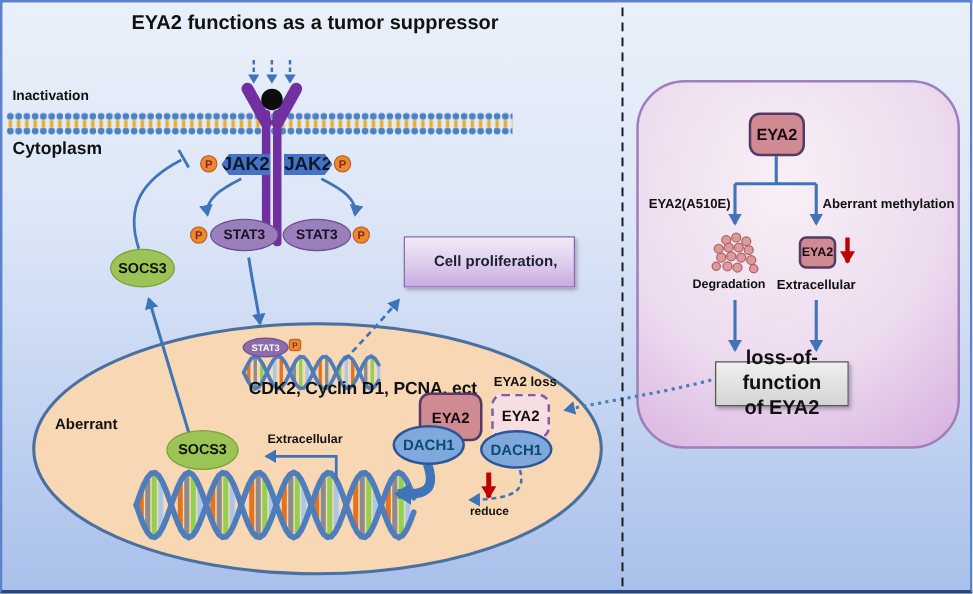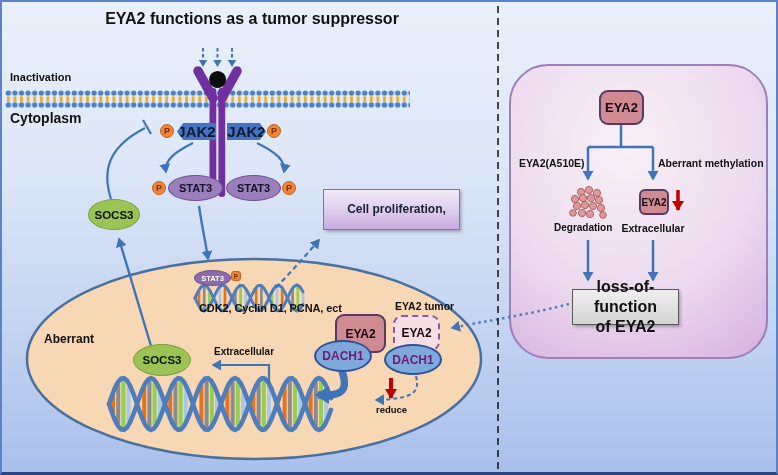--- a/index.html
+++ b/index.html
@@ -16,21 +16,21 @@
   .ellipse{border-radius:50%;}
   .jak2{background:#4472c4;color:#10182b;font-size:15px;}
   .jak2.left{clip-path:polygon(0 50%,16% 0,100% 0,100% 100%,16% 100%);}
   .jak2.right{clip-path:polygon(0 0,84% 0,100% 50%,84% 100%,0 100%);}
   .stat3{background:#9a7fba;border:1.5px solid #6d4f94;color:#161229;font-size:11px;}
   .socs3{background:#9cc355;border:1.5px solid #7aa23a;color:#0c1405;font-size:11.5px;}
   .pbadge{background:#ee8633;border:1px solid #c2621d;border-radius:50%;
           color:#7e2b17;font-size:9px;}
   .eya2box{background:#cf8a92;border:2px solid #543a66;border-radius:9px;color:#160a10;font-size:12px;}
   .eya2dash{background:#f6dee3;border:2px dashed #7e5fa3;border-radius:9px;color:#160a10;font-size:12px;}
-  .dach1{background:#7fa8dc;border:2px solid #2f5496;color:#701a75;font-size:12px;}
+  .dach1{background:#7fa8dc;border:2px solid #2f5496;color:#0c4a6e;font-size:12px;}
   .outcome{background:linear-gradient(180deg,#f1eaf7 0%,#ddccec 55%,#c7abde 100%);
            border:1.5px solid #8e6bb0;box-shadow:1.5px 2px 3px rgba(60,50,90,.35);
            color:#1a1f38;font-size:12px;line-height:1.3;text-align:center;
            display:flex;flex-direction:column;align-items:center;justify-content:center;font-weight:bold;}
   .lossbox{background:linear-gradient(180deg,#efefef 0%,#d4d4d4 100%);
            border:1.5px solid #575757;box-shadow:1.5px 2px 3px rgba(40,40,60,.35);
            color:#101010;font-size:16px;line-height:1.25;text-align:center;
            display:flex;flex-direction:column;align-items:center;justify-content:center;font-weight:bold;}
 </style>
 </head>
@@ -201,26 +201,26 @@
   <div class="shape pbadge" style="left:280px;top:179px;width:14px;height:14px;">P</div>
 
   <div class="shape socs3 ellipse" style="left:86px;top:197px;width:52px;height:31px;">SOCS3</div>
 
   <div class="shape outcome" style="left:321px;top:187px;width:137px;height:41px;padding-left:10px;">
     <div>Cell proliferation,</div>
   </div>
 
   <div class="shape ellipse" style="left:192px;top:268px;width:37px;height:16px;background:#8a6cab;border:1px solid #6d4f94;color:#fff;font-size:7.5px;font-weight:bold;">STAT3</div>
   <div class="shape pbadge" style="left:229px;top:269px;width:10px;height:10px;border-radius:3px;font-size:6.5px;">P</div>
-  <div class="lbl" style="left:197px;top:300px;font-size:11px;letter-spacing:-0.1px;">CDK2, Cyclin D1, PCNA, ect</div>
+  <div class="lbl" style="left:197px;top:300px;font-size:14px;letter-spacing:-0.1px;">CDK2, Cyclin D1, PCNA, ect</div>
 
   <div class="shape socs3 ellipse" style="left:131px;top:342px;width:58px;height:32px;">SOCS3</div>
   <div class="lbl" style="left:212px;top:344px;font-size:10px;">Extracellular</div>
 
-  <div class="lbl" style="left:393px;top:298px;font-size:10.5px;">EYA2 tumor</div>
+  <div class="lbl" style="left:393px;top:298px;font-size:10.5px;">EYA2 loss</div>
   <div class="shape eya2box" style="left:333px;top:312px;width:51px;height:39px;">EYA2</div>
   <div class="shape dach1 ellipse" style="left:312px;top:338px;width:58px;height:32px;">DACH1</div>
   <div class="shape eya2dash" style="left:391px;top:313px;width:47px;height:36px;">EYA2</div>
   <div class="shape dach1 ellipse" style="left:382px;top:342px;width:58px;height:31px;">DACH1</div>
   <div class="lbl" style="left:374px;top:402px;font-size:9.5px;text-align:center;">reduce</div>
 
   <div class="shape eya2box" style="left:597px;top:88px;width:45px;height:35px;font-size:13px;">EYA2</div>
   <div class="lbl" style="left:517px;top:155px;font-size:10.5px;">EYA2(A510E)</div>
   <div class="lbl" style="left:656px;top:155px;font-size:10.5px;">Aberrant methylation</div>
   <div class="shape eya2box" style="left:637px;top:187px;width:30px;height:26px;font-size:10px;border-radius:6px;">EYA2</div>

